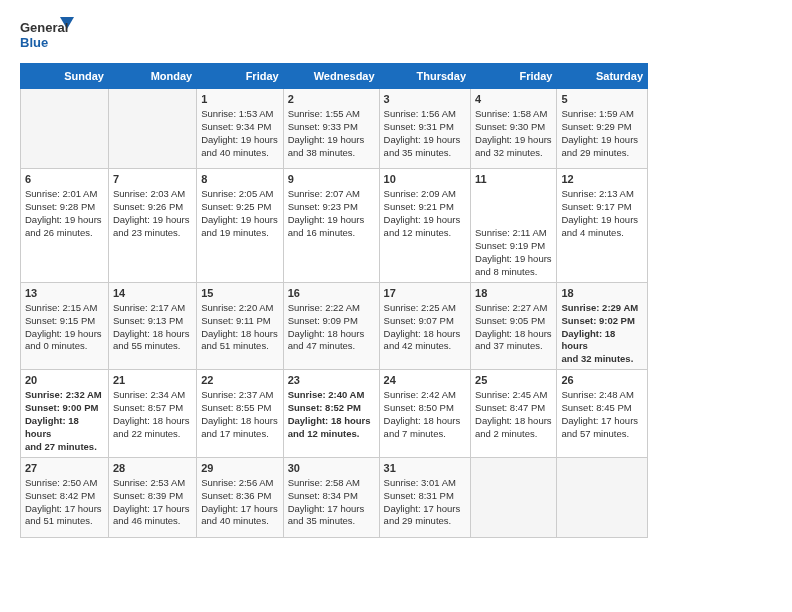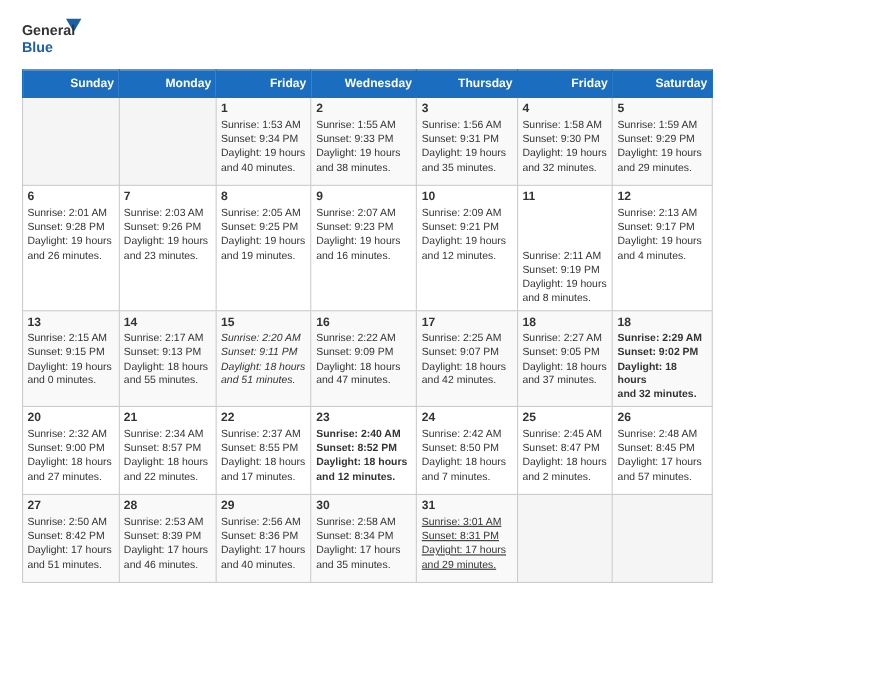--- a/index.html
+++ b/index.html
@@ -217,21 +217,21 @@
           </td>
           <td>
             <span class="day-number">14</span>
             <div class="day-info" style="white-space: pre-line;">Sunrise: 2:17 AM
 Sunset: 9:13 PM
 Daylight: 18 hours
 and 55 minutes.</div>
           </td>
           <td>
             <span class="day-number">15</span>
-            <div class="day-info" style="white-space: pre-line; font-style: italic;">Sunrise: 2:20 AM
+            <div class="day-info" style="white-space: pre-line;">Sunrise: 2:20 AM
 Sunset: 9:11 PM
 Daylight: 18 hours
 and 51 minutes.</div>
           </td>
           <td>
             <span class="day-number">16</span>
             <div class="day-info" style="white-space: pre-line;">Sunrise: 2:22 AM
 Sunset: 9:09 PM
 Daylight: 18 hours
 and 47 minutes.</div>
@@ -254,21 +254,21 @@
             <span class="day-number">18</span>
             <div class="day-info" style="white-space: pre-line; font-weight: bold;">Sunrise: 2:29 AM
 Sunset: 9:02 PM
 Daylight: 18 hours
 and 32 minutes.</div>
           </td>
         </tr>
         <tr>
           <td>
             <span class="day-number">20</span>
-            <div class="day-info" style="white-space: pre-line;">Sunrise: 2:32 AM
+            <div class="day-info" style="white-space: pre-line; font-weight: bold;">Sunrise: 2:32 AM
 Sunset: 9:00 PM
 Daylight: 18 hours
 and 27 minutes.</div>
           </td>
           <td>
             <span class="day-number">21</span>
             <div class="day-info" style="white-space: pre-line;">Sunrise: 2:34 AM
 Sunset: 8:57 PM
 Daylight: 18 hours
 and 22 minutes.</div>
@@ -333,21 +333,21 @@
           </td>
           <td>
             <span class="day-number">30</span>
             <div class="day-info" style="white-space: pre-line;">Sunrise: 2:58 AM
 Sunset: 8:34 PM
 Daylight: 17 hours
 and 35 minutes.</div>
           </td>
           <td>
             <span class="day-number">31</span>
-            <div class="day-info" style="white-space: pre-line; text-decoration: underline;">Sunrise: 3:01 AM
+            <div class="day-info" style="white-space: pre-line;">Sunrise: 3:01 AM
 Sunset: 8:31 PM
 Daylight: 17 hours
 and 29 minutes.</div>
           </td>
           <td class="empty-cell"></td>
           <td class="empty-cell"></td>
         </tr>
       </tbody>
   </table>
 

